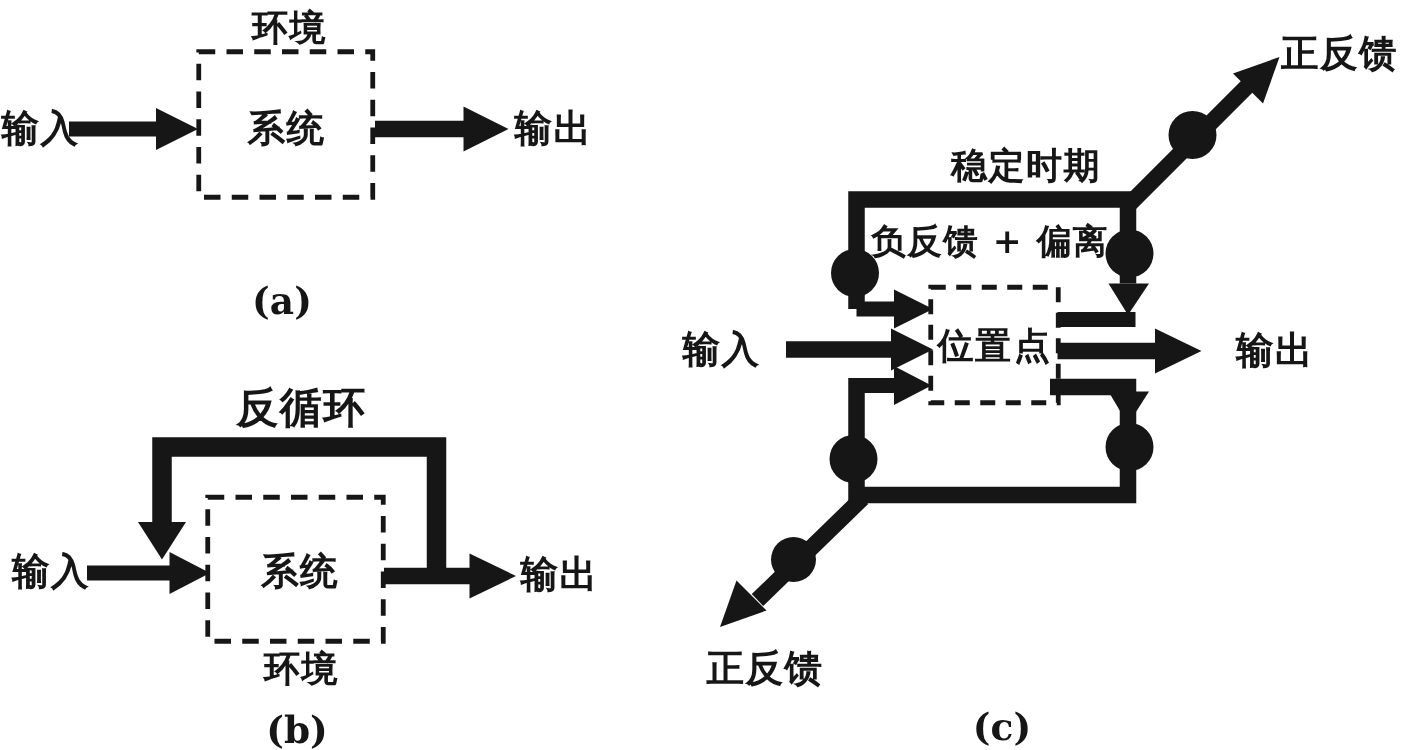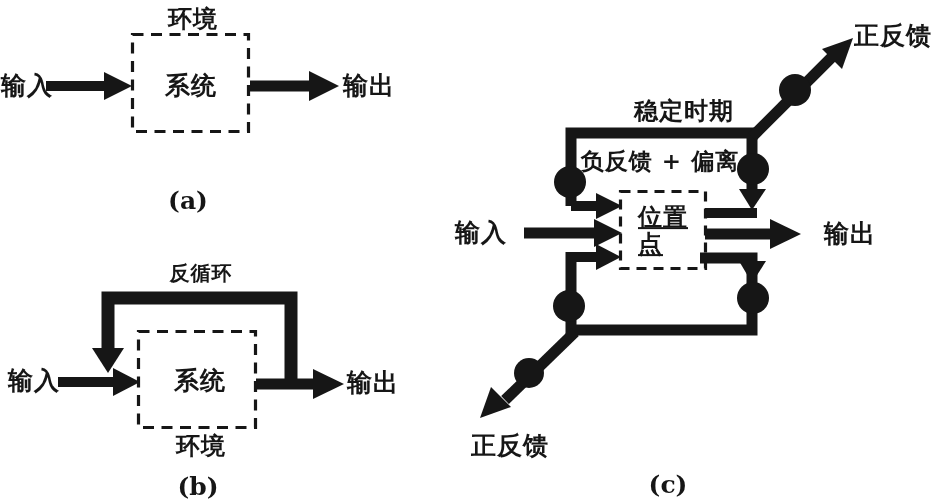--- a/index.html
+++ b/index.html
@@ -9,21 +9,21 @@
     font-family:"DejaVu Serif","Liberation Serif",serif;
   }
   .stage{position:absolute;left:0;top:1px;width:936px;height:472px;}
   svg.linework{position:absolute;left:0;top:0;}
   .lbl{
     position:absolute;transform:translate(-50%,-50%);
     color:#161616;white-space:nowrap;font-weight:600;
     letter-spacing:1px;line-height:1.1;text-align:center;
   }
   .lbl.cap{font-weight:700;letter-spacing:0;}
-  .node-text{display:flex;flex-direction:column;align-items:flex-start;gap:1px;text-decoration:underline;}
+  .node-text{display:flex;flex-direction:row;align-items:flex-start;gap:1px;}
 </style>
 </head>
 <body>
 
 <div class="stage">
 
   <svg class="linework" width="936" height="500" viewBox="0 0 936 500">
 
     <g stroke="#161616" fill="#161616">
       <rect x="132.5" y="33.5" width="116" height="97" fill="none" stroke-width="3.2" stroke-dasharray="11 7.5"></rect>
@@ -98,21 +98,21 @@
       <circle cx="529" cy="372" r="15" stroke="none"></circle>
     </g>
   </svg>
 
   <div class="lbl" style="left:193px;top:18px;font-size:24px">环境</div>
   <div class="lbl" style="left:191px;top:85px;font-size:25px">系统</div>
   <div class="lbl" style="left:27px;top:85px;font-size:25px">输入</div>
   <div class="lbl" style="left:369px;top:85px;font-size:25px">输出</div>
   <div class="lbl cap" style="left:188px;top:200px;font-size:25px">(a)</div>
 
-  <div class="lbl" style="left:201px;top:272px;font-size:20px">反循环</div>
+  <div class="lbl" style="left:201px;top:272px;font-size:28px">反循环</div>
   <div class="lbl" style="left:34px;top:380px;font-size:25px">输入</div>
   <div class="lbl" style="left:200px;top:380px;font-size:25px">系统</div>
   <div class="lbl" style="left:373px;top:382px;font-size:25px">输出</div>
   <div class="lbl" style="left:201px;top:445px;font-size:24px">环境</div>
   <div class="lbl cap" style="left:198px;top:486px;font-size:25px">(b)</div>
 
   <div class="lbl" style="left:893px;top:35px;font-size:25px">正反馈</div>
   <div class="lbl" style="left:660px;top:160px;font-size:23px">负反馈 + 偏离</div>
   <div class="lbl" style="left:684px;top:110px;font-size:24px">稳定时期</div>
   <div class="lbl" style="left:481px;top:232px;font-size:25px">输入</div>

